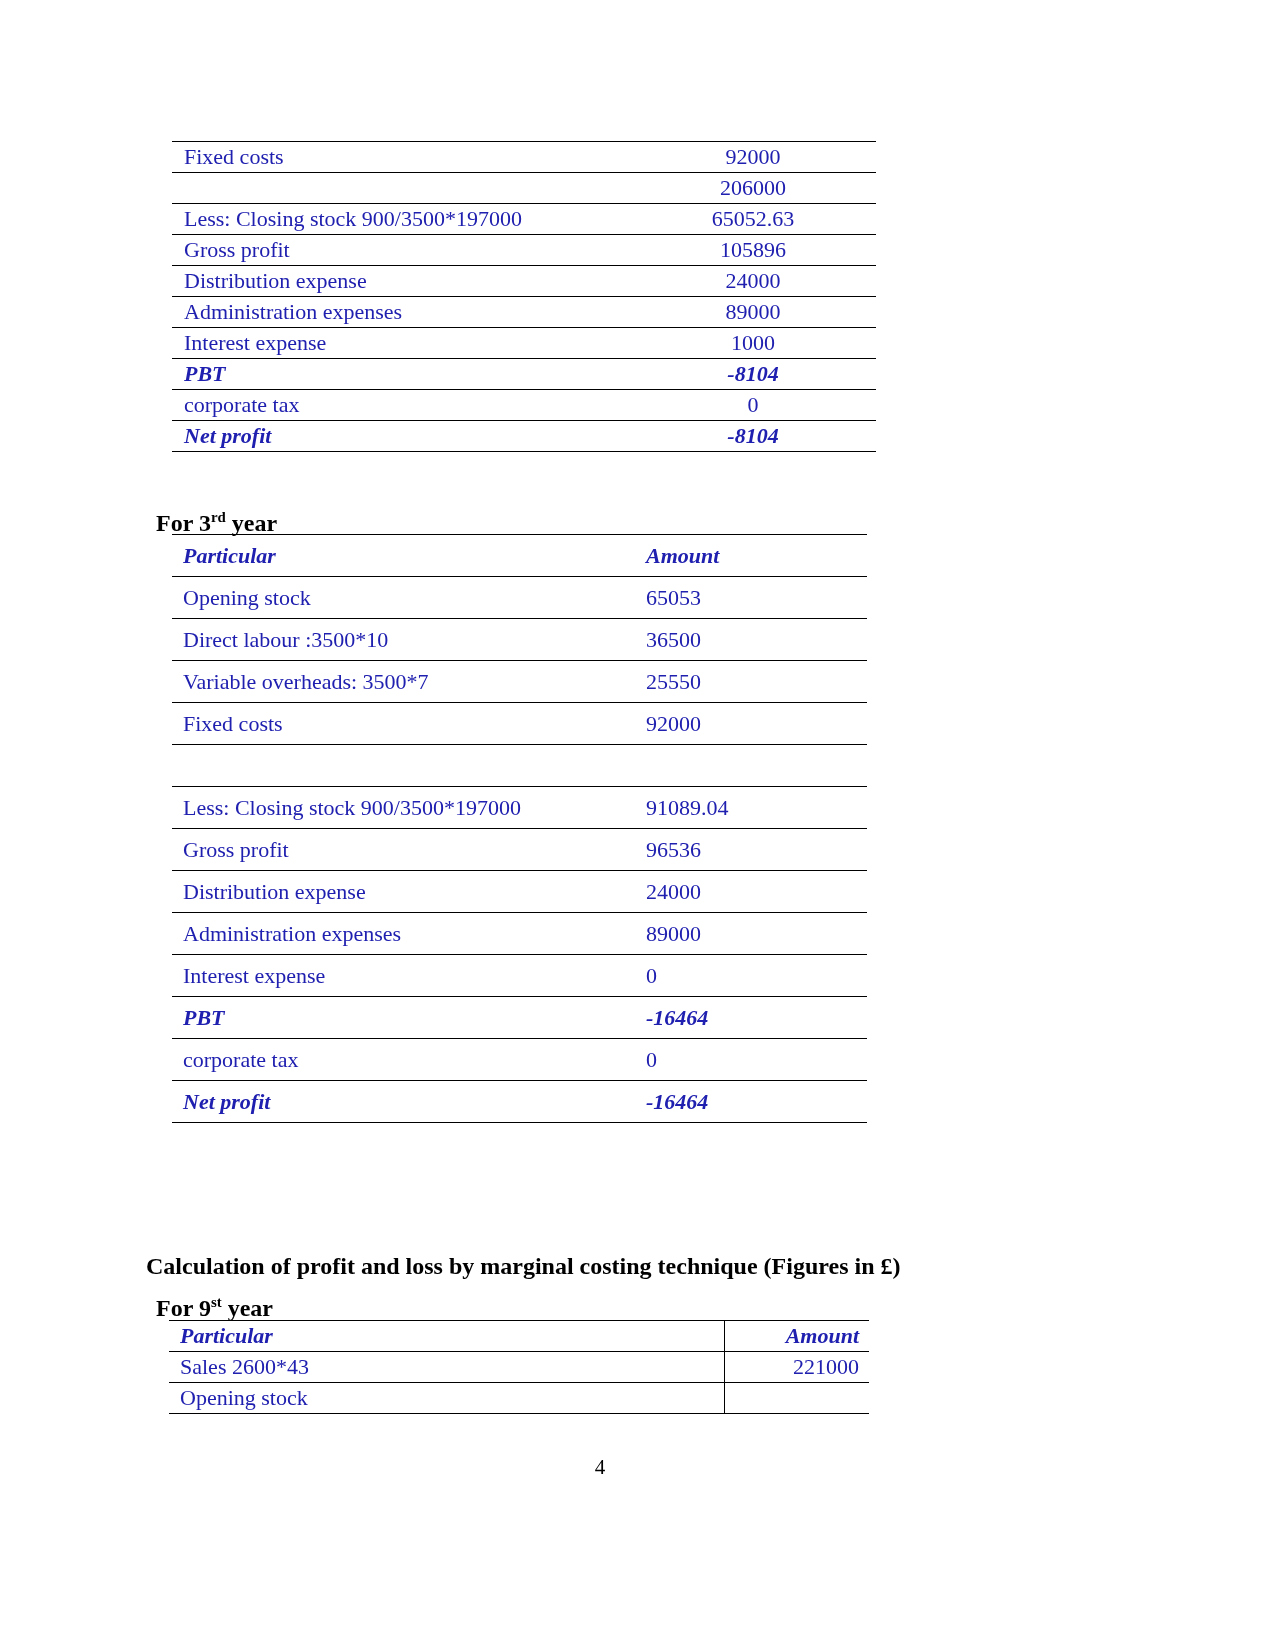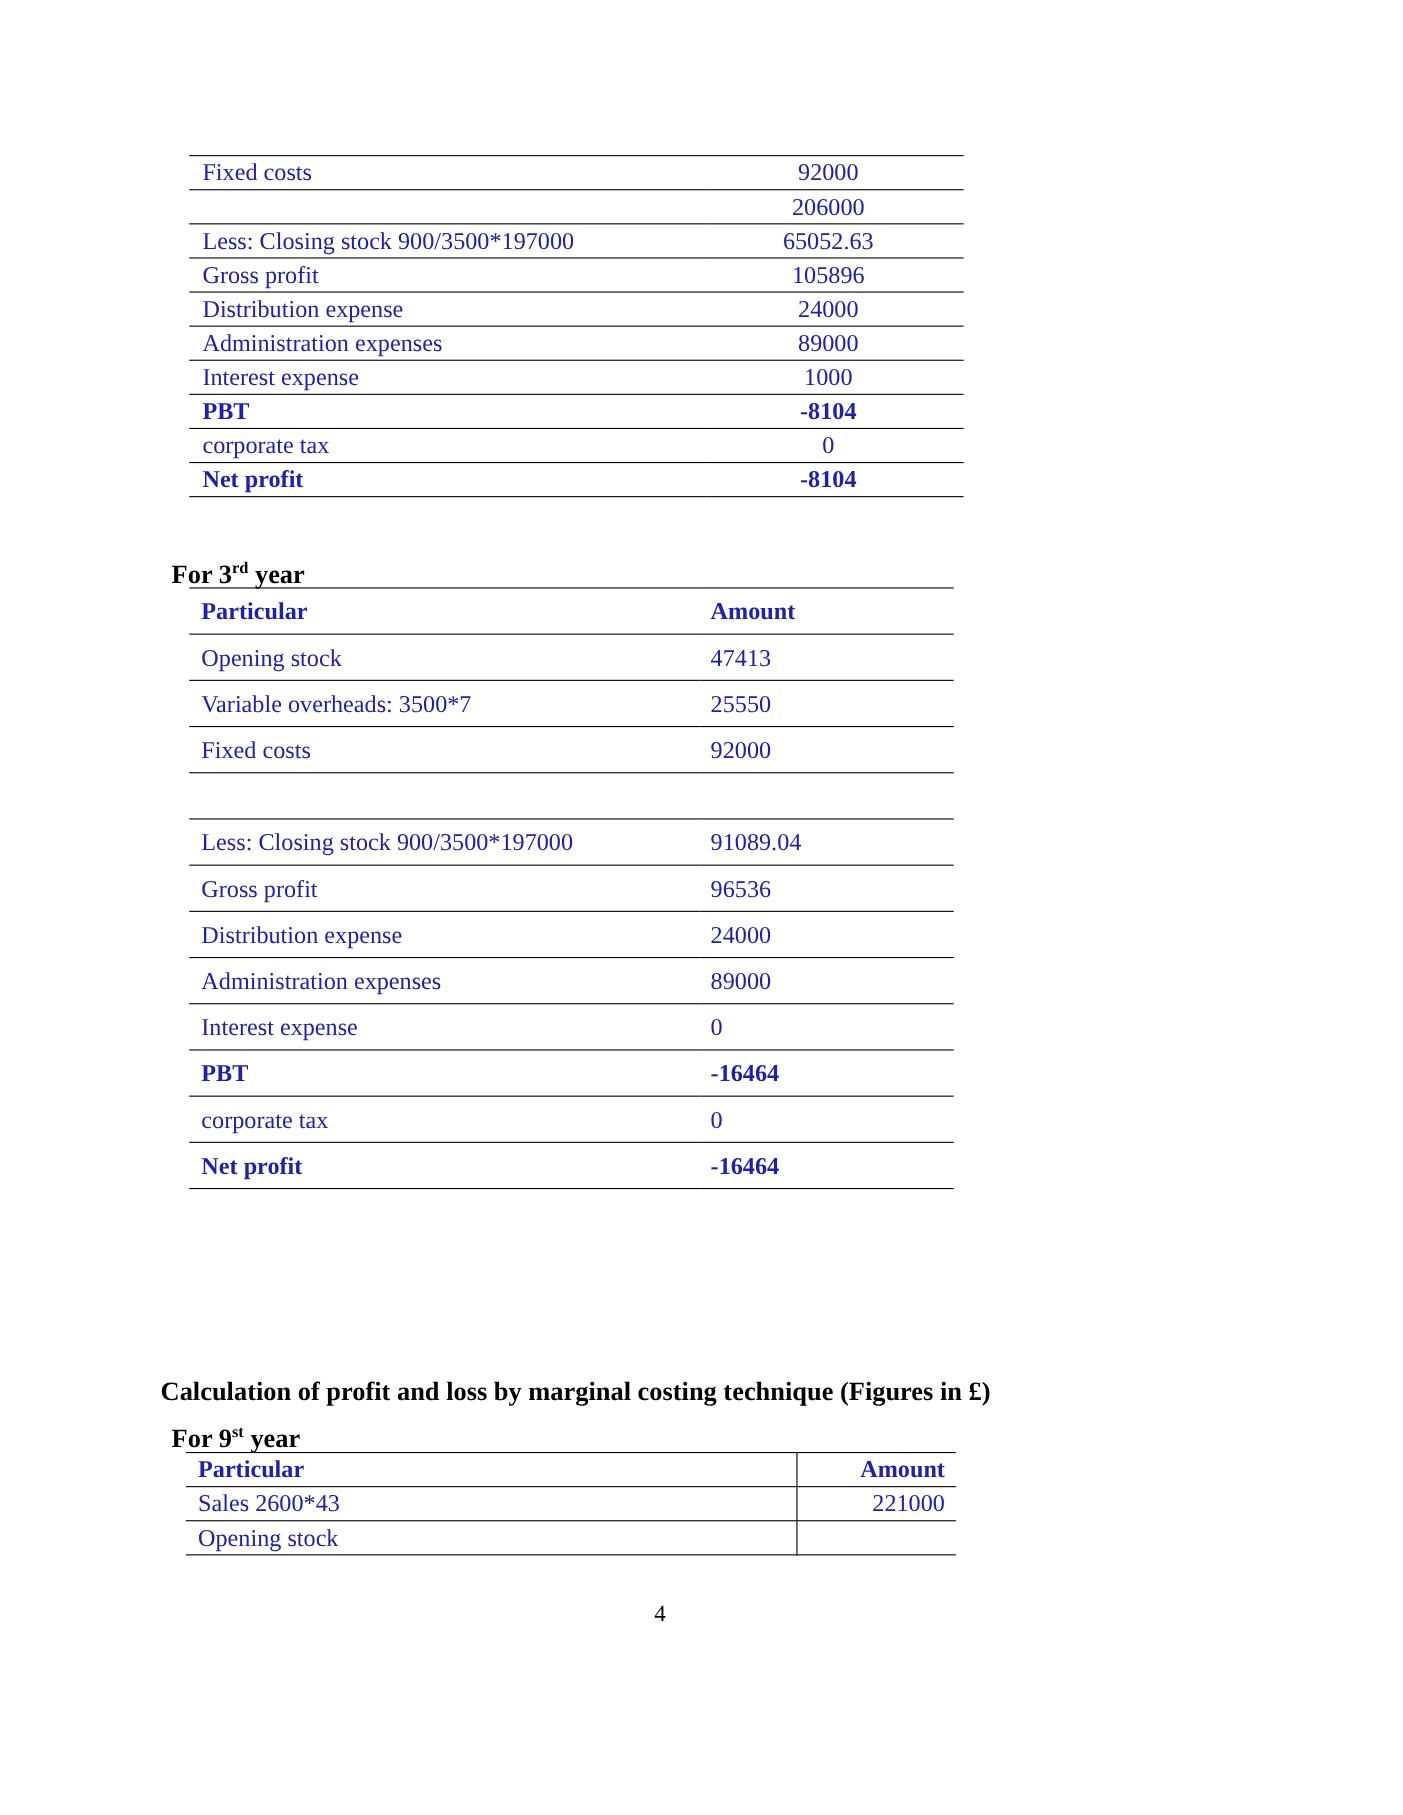--- a/index.html
+++ b/index.html
@@ -47,20 +47,21 @@
   table.fin td {
     border-top: 1.4px solid #000000;
     border-bottom: 1.4px solid #000000;
     padding: 2px 8px;
     vertical-align: middle;
     white-space: nowrap;
     overflow: hidden;
   }
   table.fin td.bold {
     font-weight: bold;
+    font-style: italic;
   }
 
   
   #table-continuation {
     position: absolute;
     left: 172px;
     top: 141px;
     width: 656px;
   }
   #table-continuation td.particular {
@@ -207,21 +208,25 @@
   </div>
 
   <table class="fin" id="table-third-year">
     <tbody>
         <tr>
           <td class="particular bold">Particular</td>
           <td class="amount bold">Amount</td>
         </tr>
         <tr>
           <td class="particular">Opening stock</td>
-          <td class="amount">47413</td>
+          <td class="amount">65053</td>
+        </tr>
+        <tr>
+          <td class="particular">Direct labour :3500*10</td>
+          <td class="amount">36500</td>
         </tr>
         <tr>
           <td class="particular">Variable overheads: 3500*7</td>
           <td class="amount">25550</td>
         </tr>
         <tr>
           <td class="particular">Fixed costs</td>
           <td class="amount">92000</td>
         </tr>
         <tr>

